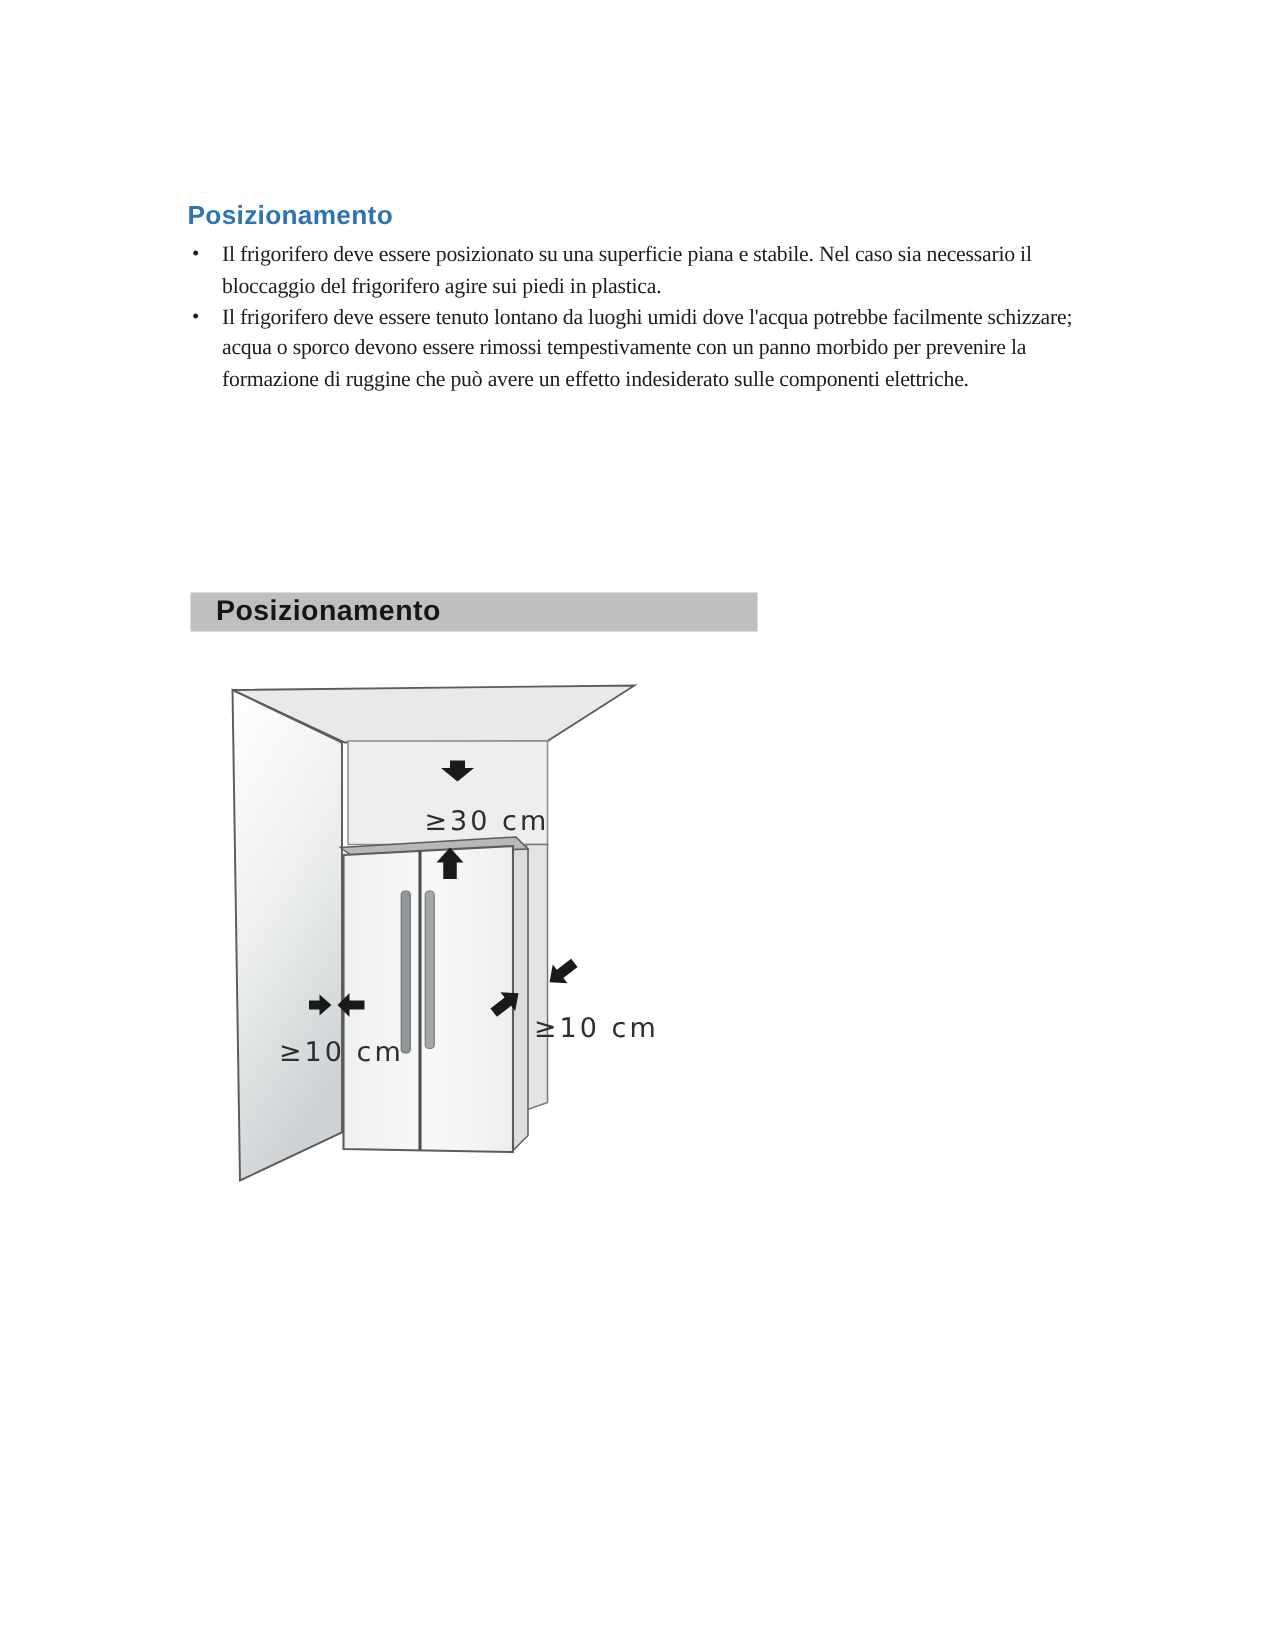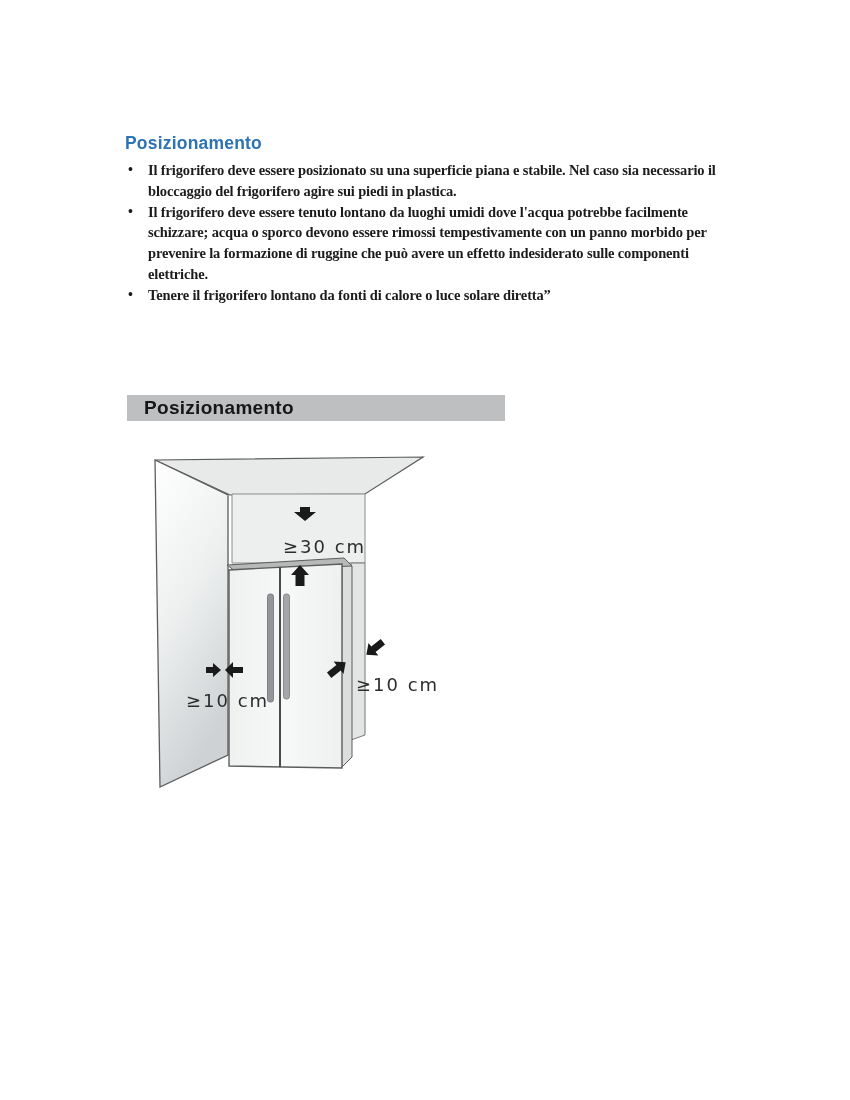--- a/index.html
+++ b/index.html
@@ -16,21 +16,21 @@
     font-weight:700; font-size:17.5px; letter-spacing:0.2px;
     color:#2e74b5;
   }
 
   .bullets {
     position:absolute; left:125px; top:160px; width:592px;
     margin:0; padding:0; list-style:none;
     font-size:14.5px; line-height:20.8px; letter-spacing:-0.15px;
     color:#1c1c1c;
   }
-  .bullets li { position:relative; padding-left:23px;font-weight:bold; }
+  .bullets li { position:relative; padding-left:23px; }
   .bullets li::before {
     content:"\2022";
     position:absolute; left:3px; top:0;
     font-size:14px; color:#1c1c1c;
   }
 
   .fig-banner {
     position:absolute; left:127px; top:395px; width:378px; height:26px;
     background:#bdbfc1; display:flex; align-items:center;
   }
@@ -49,21 +49,20 @@
 </head>
 <body>
 
 <div class="page">
 
   <h1 class="heading">Posizionamento</h1>
 
   <ul class="bullets">
     <li>Il frigorifero deve essere posizionato su una superficie piana e stabile. Nel caso sia necessario il bloccaggio del frigorifero agire sui piedi in plastica.</li>
     <li>Il frigorifero deve essere tenuto lontano da luoghi umidi dove l'acqua potrebbe facilmente schizzare; acqua o sporco devono essere rimossi tempestivamente con un panno morbido per prevenire la formazione di ruggine che può avere un effetto indesiderato sulle componenti elettriche.</li>
-    <li>Tenere il frigorifero lontano da fonti di calore o luce solare diretta”</li>
   </ul>
 
   <div class="fig-banner">
     <span class="banner-text">Posizionamento</span>
   </div>
 
   <svg class="fig" width="310" height="360" viewBox="0 0 310 360" xmlns="http://www.w3.org/2000/svg">
     <defs>
       <linearGradient id="wallGrad" x1="0" y1="0" x2="0.35" y2="1">
         <stop offset="0" stop-color="#ffffff"></stop>

